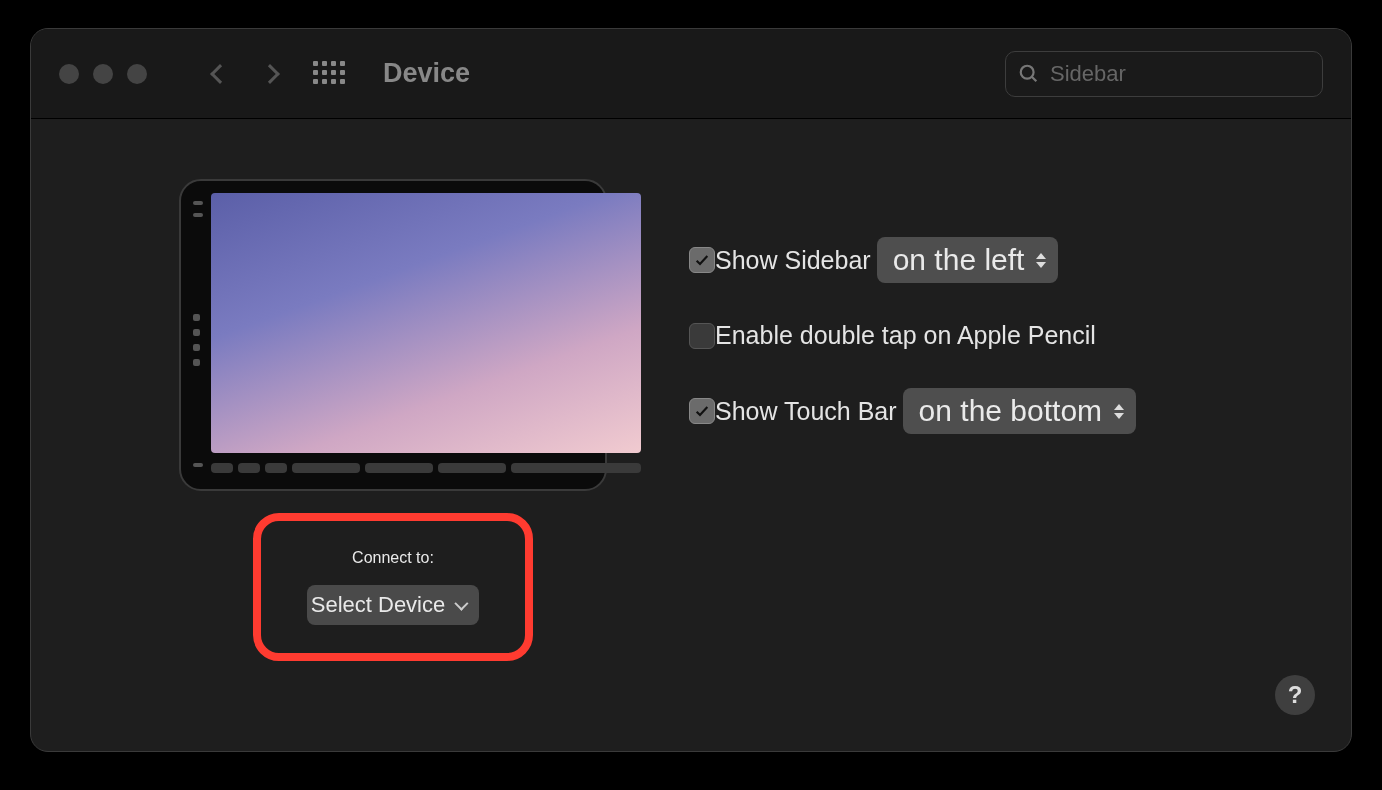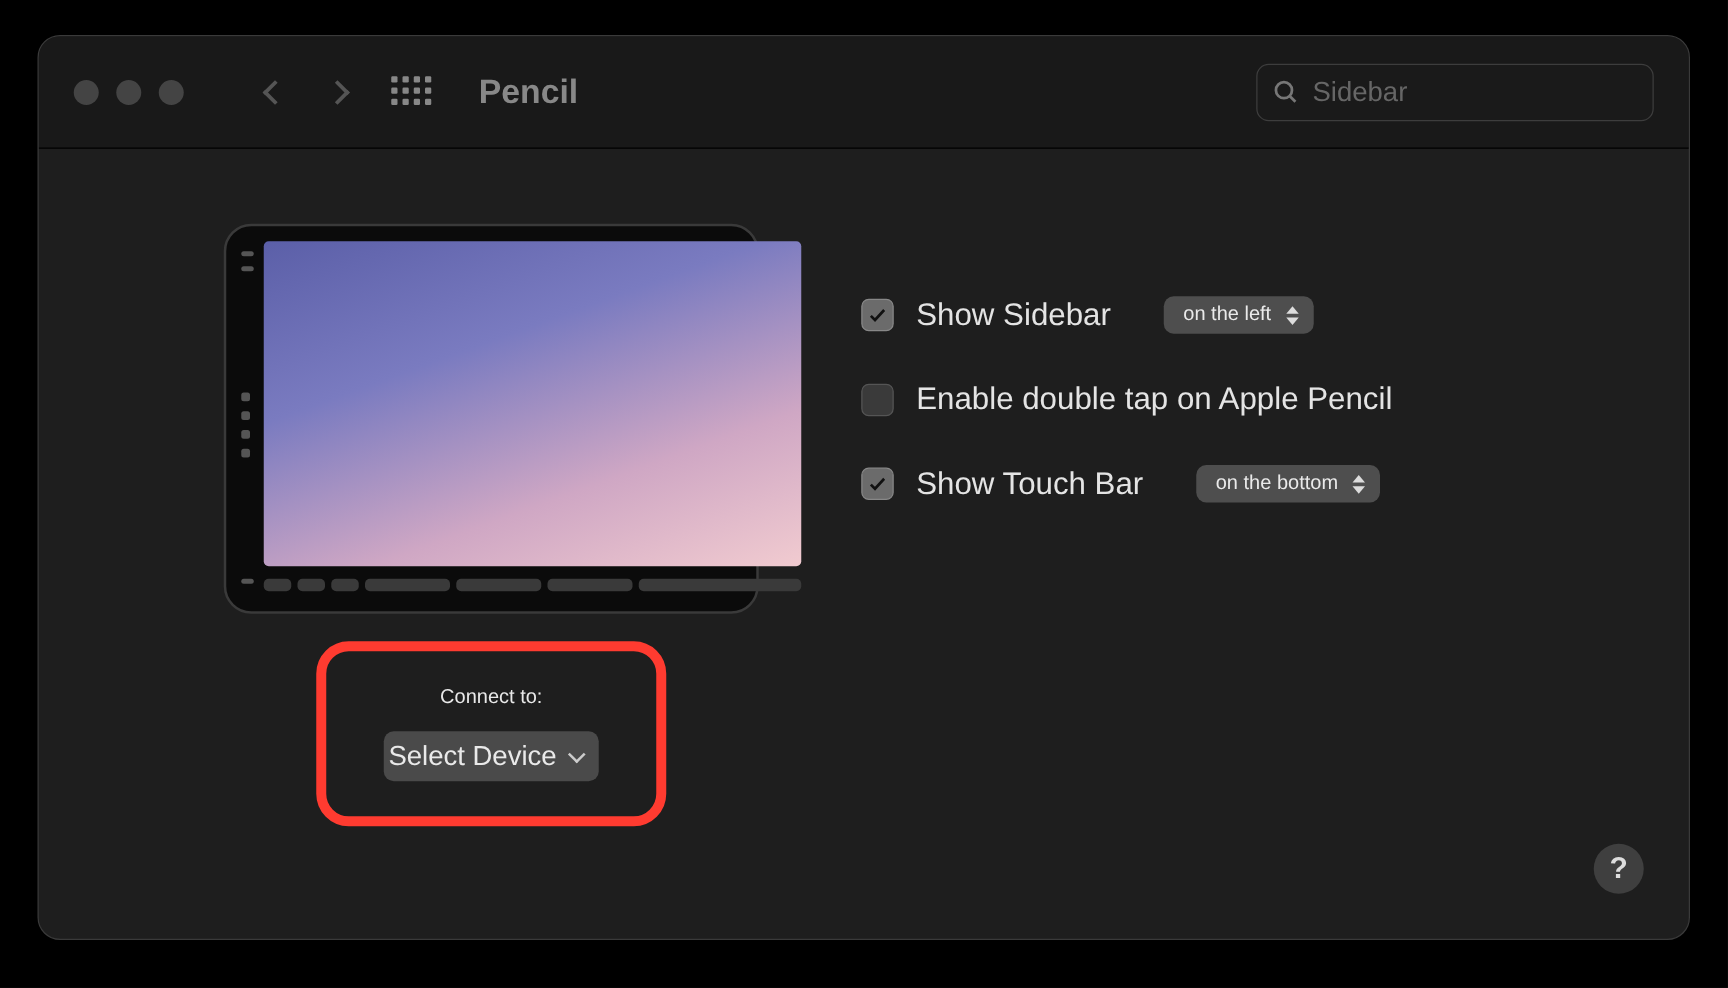--- a/index.html
+++ b/index.html
@@ -136,21 +136,21 @@
   }
 
   
   .options {
     position: absolute;
     left: 658px; top: 118px;
     width: 560px;
     display: flex; flex-direction: column; gap: 38px;
   }
   .opt-row {
-    display: flex; align-items: center; gap: 18px;
+    display: flex; align-items: center; 
     font-size: 25px; color: #e4e4e4;
   }
   .checkbox {
     width: 26px; height: 26px;
     border-radius: 6px;
     background: #3a3a3a;
     border: 1px solid #555;
     display: flex; align-items: center; justify-content: center;
     flex-shrink: 0;
   }
@@ -158,21 +158,21 @@
   .checkbox svg { width: 16px; height: 16px; stroke: #111; stroke-width: 3.2; fill: none; }
   .opt-label { flex: 0 0 auto; white-space: nowrap; }
   .gap { width: 6px; }
   .dropdown {
     display: flex; align-items: center; gap: 12px;
     background: #4e4e4e;
     border-radius: 8px;
     padding: 6px 12px 6px 16px;
     cursor: pointer;
   }
-  .dropdown-label { font-size: 16px; color: #eaeaea; }
+  .dropdown-label { font-size: 30px; color: #eaeaea; }
   .stepper {
     display: flex; flex-direction: column; gap: 3px;
     align-items: center;
   }
   .stepper .up, .stepper .down {
     width: 0; height: 0;
     border-left: 5px solid transparent;
     border-right: 5px solid transparent;
   }
   .stepper .up { border-bottom: 6px solid #ddd; }
@@ -212,21 +212,21 @@
         <span></span>
       <span></span>
         <span></span>
         <span></span>
         <span></span>
       <span></span>
         <span></span>
         <span></span>
         <span></span>
     </div>
-    <div class="title">Pencil</div>
+    <div class="title">Device</div>
     <div class="spacer"></div>
     <div class="search">
       <svg viewBox="0 0 24 24">
           <circle cx="10" cy="10" r="7"></circle>
           <line x1="20" y1="20" x2="15" y2="15"></line>
         </svg>
       <span class="search-ph">Sidebar</span>
     </div>
   </div>
 

